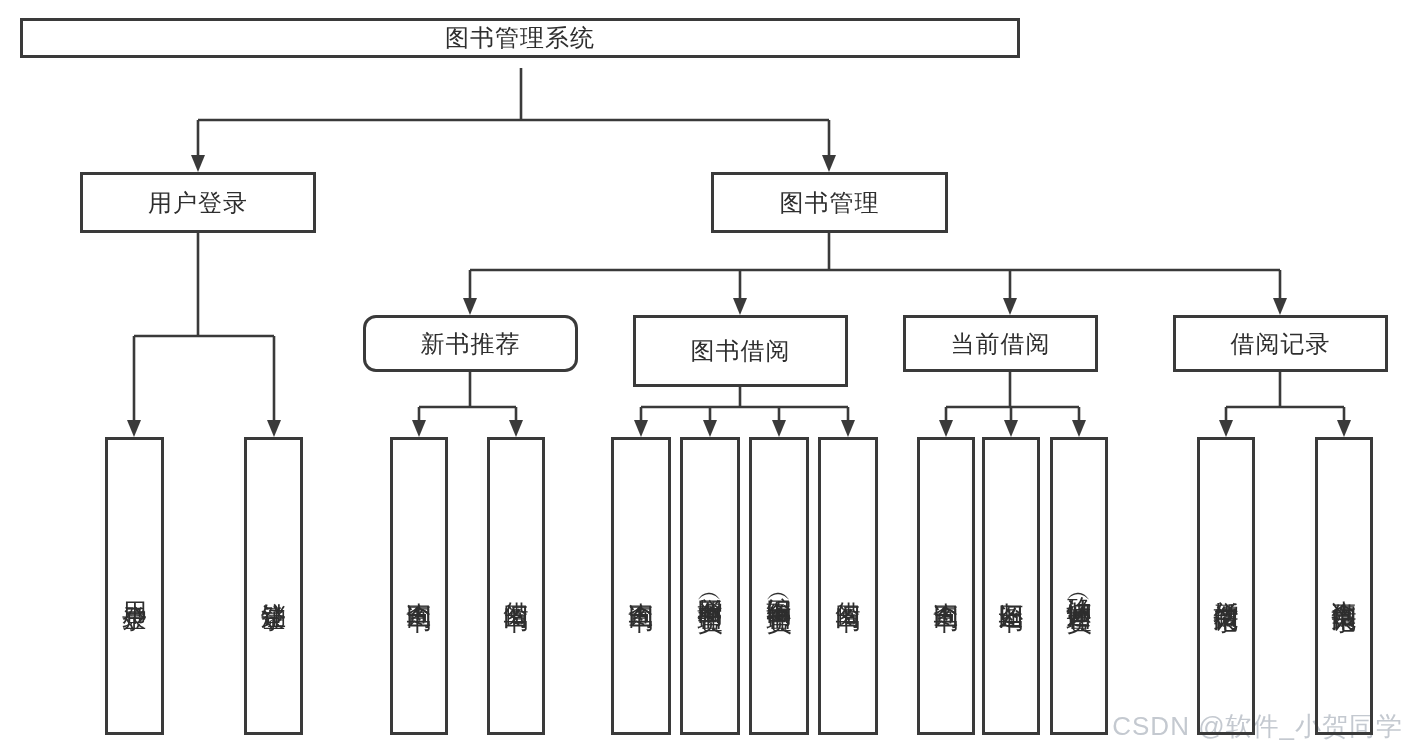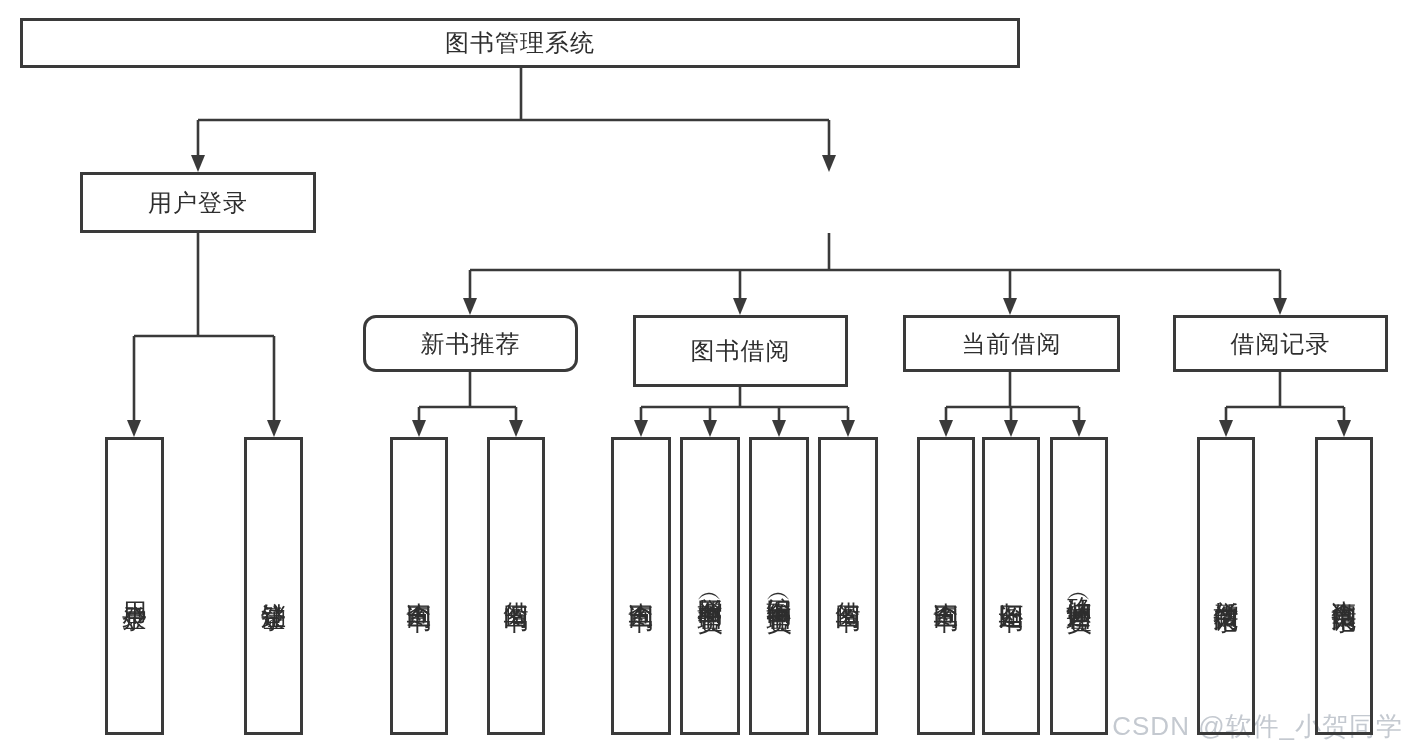--- a/index.html
+++ b/index.html
@@ -118,27 +118,28 @@
     <g>
       <line x1="1280" y1="372" x2="1280" y2="407"></line>
       <line x1="1226" y1="407" x2="1344" y2="407"></line>
       <line x1="1226" y1="407" x2="1226" y2="423"></line>
       <line x1="1344" y1="407" x2="1344" y2="423"></line>
       <polygon points="1219,420 1233,420 1226,437"></polygon>
       <polygon points="1337,420 1351,420 1344,437"></polygon>
     </g>
   </svg>
 
-  <div class="box hbox" style="left:20px;top:18px;width:1000px;height:50px;">图书管理系统</div>
+  <div class="box hbox" style="left:20px;top:18px;width:1000px;height:40px;">图书管理系统</div>
 
   <div class="box hbox" style="left:80px;top:172px;width:236px;height:61px;">用户登录</div>
+  <div class="box hbox" style="left:711px;top:172px;width:237px;height:61px;">图书管理</div>
 
   <div class="box hbox" style="left:363px;top:315px;width:215px;height:57px;border-radius:13px;">新书推荐</div>
   <div class="box hbox" style="left:633px;top:315px;width:215px;height:72px;">图书借阅</div>
-  <div class="box hbox" style="left:903px;top:315px;width:217px;height:57px;">当前借阅</div>
+  <div class="box hbox" style="left:903px;top:315px;width:195px;height:57px;">当前借阅</div>
   <div class="box hbox" style="left:1173px;top:315px;width:215px;height:57px;">借阅记录</div>
 
   <div class="box vbox" style="left:105px;top:437px;width:59px;height:298px;">用户登录</div>
   <div class="box vbox" style="left:244px;top:437px;width:59px;height:298px;">注销登录</div>
 
   <div class="box vbox" style="left:390px;top:437px;width:58px;height:298px;">查询图书</div>
   <div class="box vbox" style="left:487px;top:437px;width:58px;height:298px;">借阅图书</div>
 
   <div class="box vbox" style="left:611px;top:437px;width:60px;height:298px;">查询图书</div>
   <div class="box vbox" style="left:680px;top:437px;width:60px;height:298px;">新增图书（管理员）</div>

